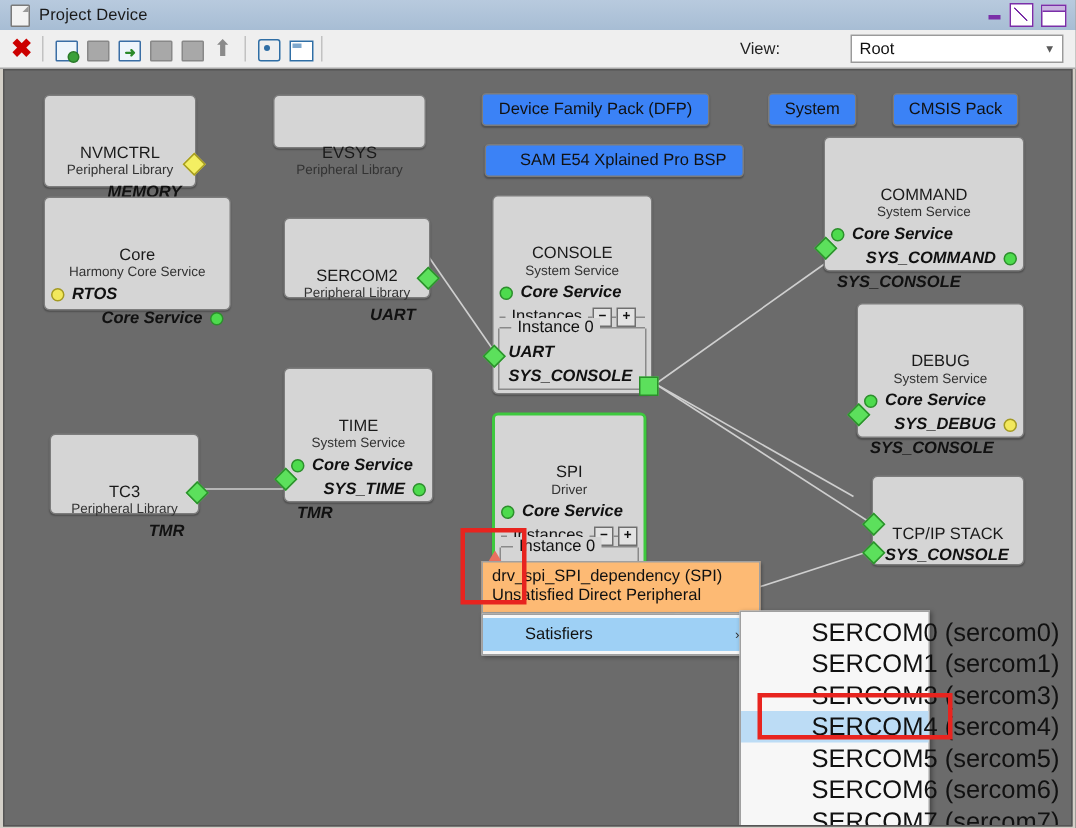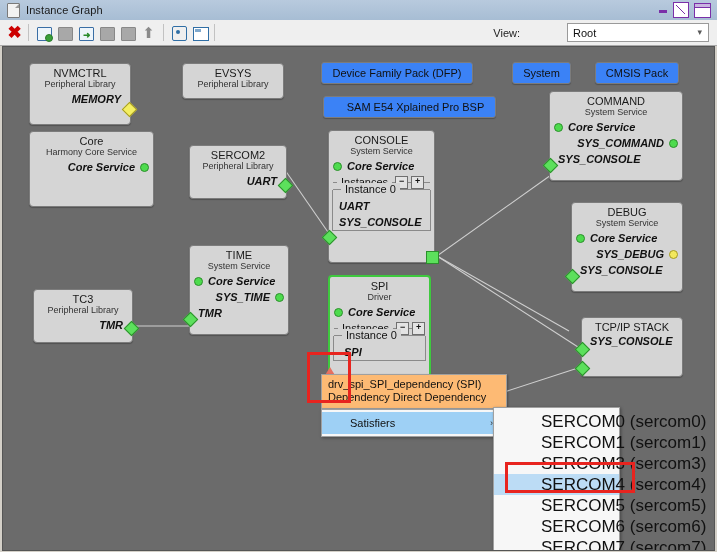--- a/index.html
+++ b/index.html
@@ -68,21 +68,21 @@
     background:#6b6b6b;border:1px solid #555;overflow:hidden;
   }
   .edges{position:absolute;left:0;top:0;width:711px;height:503px;}
 
   
   .node{
     position:absolute;background:#d5d5d5;border:1px solid #7c7c7c;border-radius:4px;
     box-shadow:0 1px 1px rgba(0,0,0,.25);
   }
   .node.sel{border:2px solid #3ec93e;}
-  .n-title{text-align:center;font-size:11px;color:#1a1a1a;padding-top:3px;}
+  .n-title{text-align:center;font-size:11px;color:#1a1a1a;padding-top:3px;margin-top:29px;}
   .n-sub{text-align:center;font-size:9px;color:#333;padding-bottom:2px;}
   .row{display:flex;align-items:center;height:16px;font-size:11px;font-weight:bold;font-style:italic;color:#111;}
   .row.r{justify-content:flex-end;padding-right:4px;}
   .row.l{justify-content:flex-start;padding-left:4px;}
   .dot{width:7px;height:7px;border-radius:50%;display:inline-block;}
   .dot.green{background:#4ddb4d;border:1px solid #2c8f2c;}
   .dot.yellow{background:#f2e85c;border:1px solid #a49a22;}
   .lbl-l{margin-left:5px;}
   .lbl-r{margin-right:5px;}
 
@@ -138,21 +138,21 @@
      padding-left:47px;padding-right:14px;white-space:nowrap;}
   .m2item.hl{background:#bcdcf5;}
 </style>
 </head>
 <body>
 
 <div id="app">
 
   <div class="titlebar">
     <div class="tb-icon"></div>
-    <div class="tb-title">Instance Graph</div>
+    <div class="tb-title">Project Device</div>
     <div class="tb-btns">
       <div class="tb-min"></div>
       <div class="tb-float"></div>
       <div class="tb-max">
           <div class="tb-max-top"></div>
         </div>
     </div>
   </div>
 
   <div class="toolbar">
@@ -227,20 +227,24 @@
     </div>
 
     <div class="node" style="left:179px;top:16px;width:100px;height:34px;">
       <div class="n-title">EVSYS</div>
       <div class="n-sub">Peripheral Library</div>
     </div>
 
     <div class="node" style="left:26px;top:84px;width:123px;height:74px;">
       <div class="n-title">Core</div>
       <div class="n-sub">Harmony Core Service</div>
+      <div class="row l">
+        <span class="dot yellow"></span>
+        <span class="lbl-l">RTOS</span>
+      </div>
       <div class="row r">
         <span class="lbl-r">Core Service</span>
         <span class="dot green"></span>
       </div>
     </div>
 
     <div class="node" style="left:186px;top:98px;width:96px;height:52px;">
       <div class="n-title">SERCOM2</div>
       <div class="n-sub">Peripheral Library</div>
       <div class="row r">
@@ -388,21 +392,21 @@
       <div class="n-title">TCP/IP STACK</div>
       <div class="row l" style="padding-left:8px;">
         <span>SYS_CONSOLE</span>
       </div>
       <div class="pin" style="left:-5px;top:26px;"></div>
       <div class="pin" style="left:-5px;top:45px;"></div>
     </div>
 
     <div class="tooltip" style="left:318px;top:327px;width:172px;">
       <div>drv_spi_SPI_dependency (SPI)</div>
-      <div>Dependency Direct Dependency</div>
+      <div>Unsatisfied Direct Peripheral</div>
     </div>
 
     <div class="menu" style="left:318px;top:362px;width:178px;">
       <div class="mitem hl">
         <span>Satisfiers</span>
         <span class="arrow">›</span>
       </div>
     </div>
 
     <div class="menu2" style="left:490px;top:360px;width:125px;">

